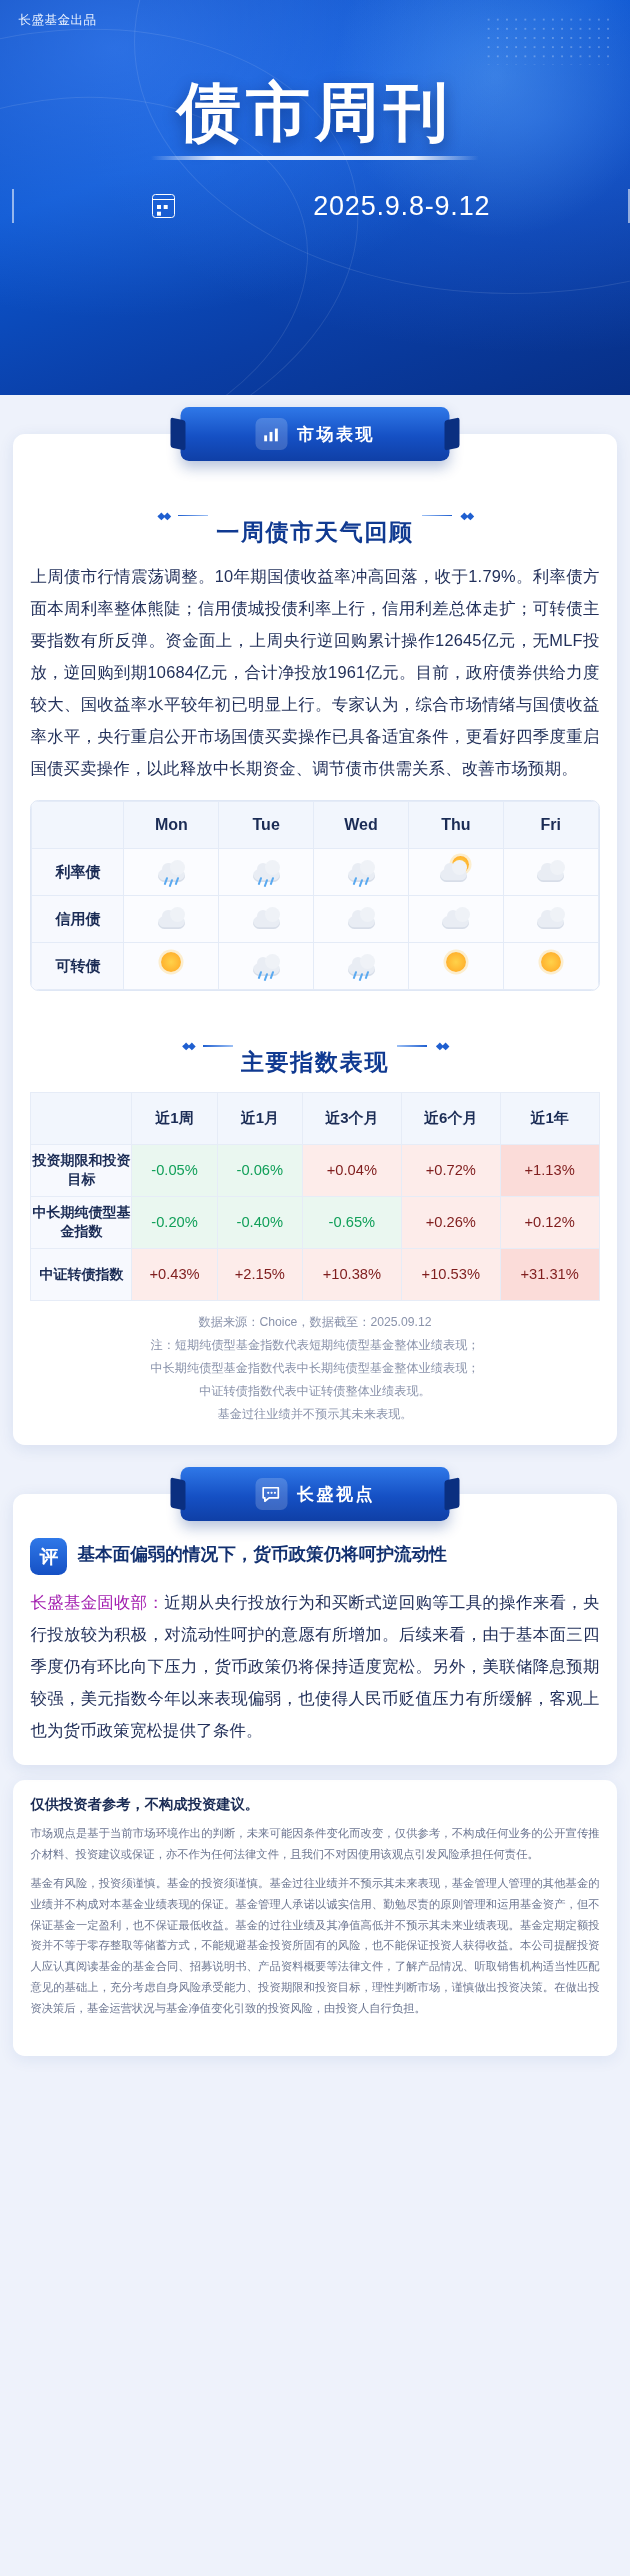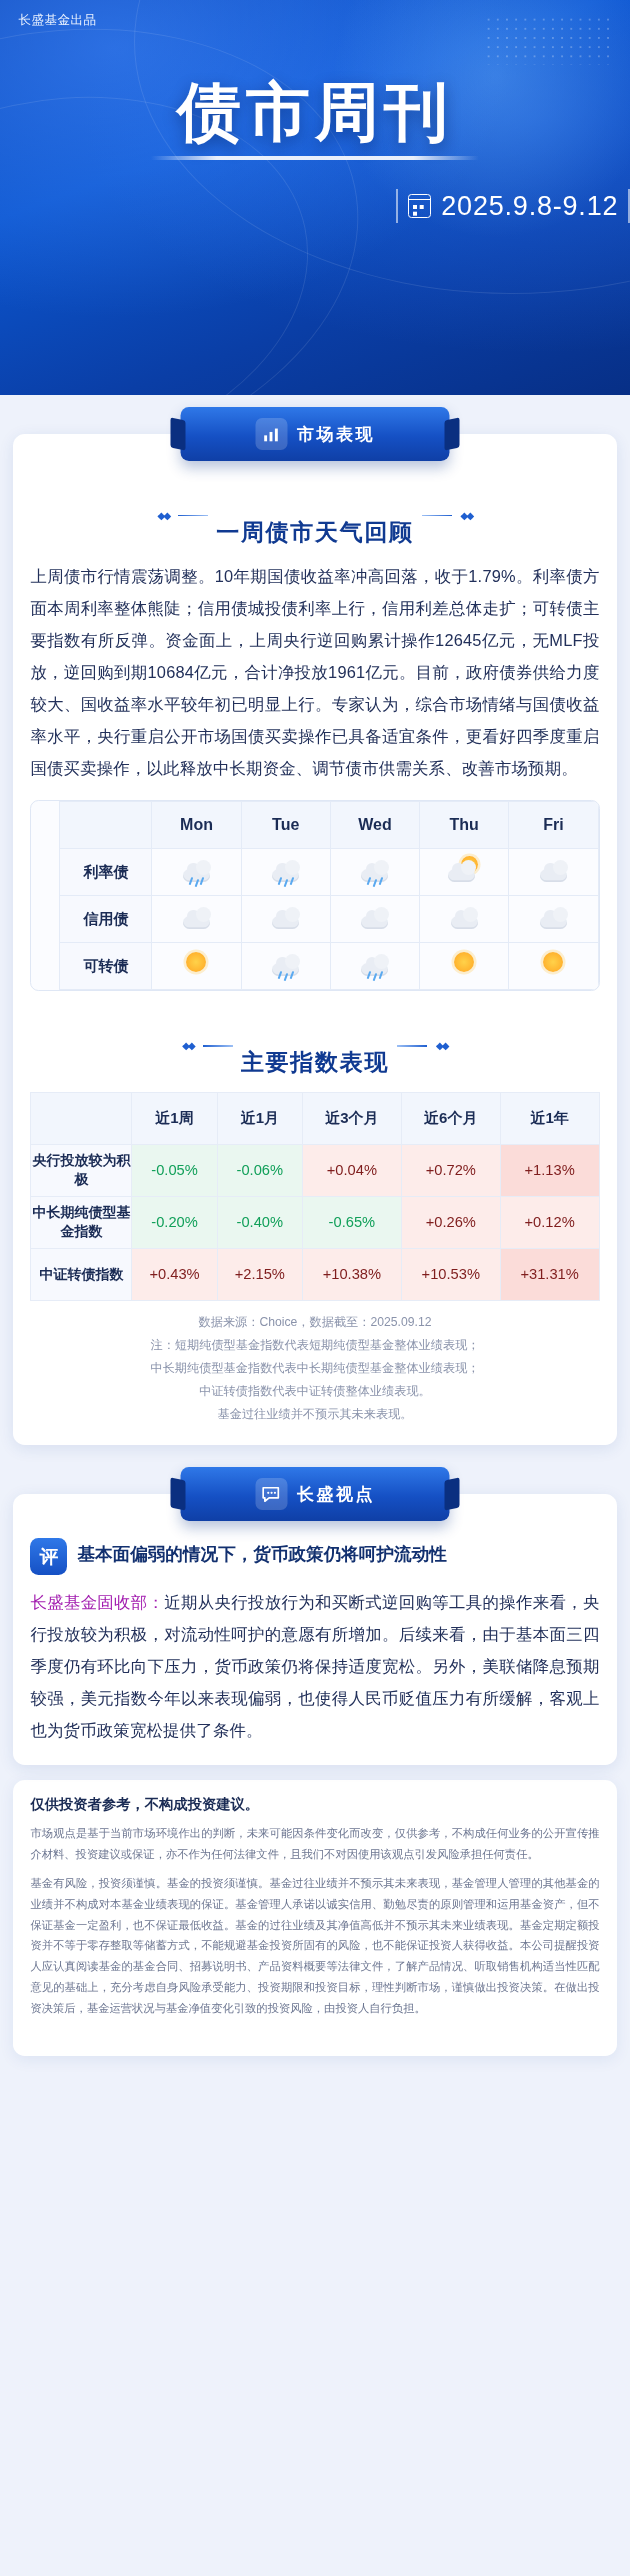--- a/index.html
+++ b/index.html
@@ -53,21 +53,21 @@
     text-shadow: 0 5px 15px rgba(0,20,70,0.45);
     font-family: "Liberation Serif", "DejaVu Serif", serif;
   }
   .hero-underline {
     position: absolute; left: 151px; top: 156px; width: 328px; height: 4.2px;
     background: linear-gradient(90deg, rgba(255,255,255,0) 0%, #ffffff 20%, #ffffff 80%, rgba(255,255,255,0) 100%);
     opacity: .9;
   }
   .date-bar {
     position: absolute; left: 0; right: 0; top: 189px;
-    display: flex; justify-content: flex-end; align-items: center; gap: 10px; padding-left: 12px;
+    display: flex; justify-content: space-between; align-items: center; gap: 10px; padding-left: 12px;
   }
   .date-bar .side-line { width: 1.7px; height: 34px; background: rgba(255,255,255,.55); }
   .cal-icon {
     width: 23.5px; height: 23.5px; border: 1.7px solid #ffffff; border-radius: 3.4px;
     position: relative;
   }
   .cal-icon:before {
     content:""; position:absolute; left:0; right:0; top:3.4px; height:1.7px; background:#fff;
   }
   .cal-icon:after {
@@ -133,21 +133,20 @@
     letter-spacing: 0.2px;
   }
 
   
   .weather {
     margin-top: 15px;
     border: 0.8px solid #dfe7f5;
     border-radius: 8.4px;
     overflow: hidden;
     background: #fbfcff;
-    padding-left: 28px;
   }
   .weather table { width: 100%; border-collapse: collapse; }
   .weather th, .weather td {
     border: 0.8px solid #e4ebf7;
     height: 47px; text-align: center; vertical-align: middle;
   }
   .weather th { background: #f2f6fd; font-size: 16px; color: #1b2c55; font-weight: bold; }
   .weather th.corner { background: #f2f6fd; width: 92px; }
   .weather td.rowlab {
     background: #f7f9fe; font-size: 15px; font-weight: bold; color: #1b2c55; width: 92px;
@@ -357,21 +356,21 @@
             <th></th>
             <th>近1周</th>
             <th>近1月</th>
             <th>近3个月</th>
             <th>近6个月</th>
             <th>近1年</th>
           </tr>
         </thead>
         <tbody>
           <tr>
-            <td class="rowname">央行投放较为积极</td>
+            <td class="rowname">投资期限和投资目标</td>
             <td class="cell-down bg-down">-0.05%</td>
             <td class="cell-down bg-down">-0.06%</td>
             <td class="cell-up bg-up">+0.04%</td>
             <td class="cell-up bg-up">+0.72%</td>
             <td class="cell-up bg-up-strong">+1.13%</td>
           </tr>
           <tr>
             <td class="rowname">中长期纯债型基金指数</td>
             <td class="cell-down bg-down">-0.20%</td>
             <td class="cell-down bg-down">-0.40%</td>

